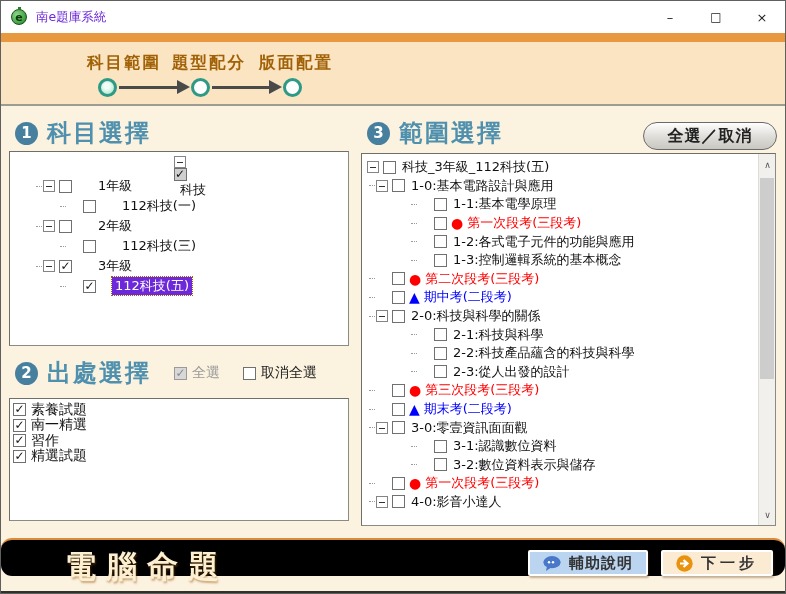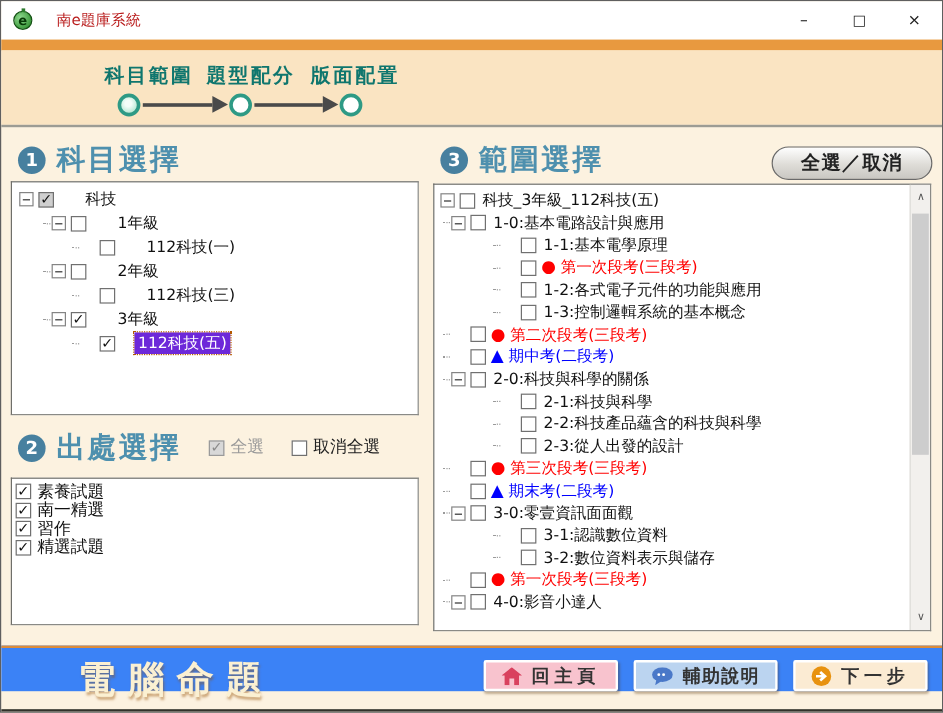--- a/index.html
+++ b/index.html
@@ -8,32 +8,32 @@
             border:1px solid #5f5f5f; overflow:hidden; }
 
   
   .titlebar { position:absolute; top:0; left:0; width:100%; height:32px; background:#ffffff;
               display:flex; align-items:center; }
   .appicon { position:relative; width:16px; height:16px; margin-left:10px; border-radius:50%;
              background:radial-gradient(circle at 35% 35%, #8fd98f, #3f9c3f 70%, #1f6b1f);
              border:1px solid #145214; color:#073a07; font-size:11px; font-weight:bold;
              display:flex; align-items:center; justify-content:center; }
   .appicon::before { content:""; position:absolute; top:-3px; left:6px; width:3px; height:3px; background:#2c7a2c; }
-  .apptitle { margin-left:20px; font-size:12.5px; color:#b91c1c; }
+  .apptitle { margin-left:9px; font-size:12.5px; color:#6d28d9; }
   .wincontrols { margin-left:auto; display:flex; height:100%; }
   .winbtn { width:46px; height:100%; display:flex; align-items:center; justify-content:center;
             font-size:13px; color:#222; cursor:default; }
   .winbtn.max { font-size:12px; }
 
   
   .orange-strip { position:absolute; top:32px; left:0; width:100%; height:9px; background:#E8993F; }
   .stepband { position:absolute; top:41px; left:0; width:100%; height:62px; background:#FAE4C2; }
   .band-divider { position:absolute; top:103px; left:0; width:100%; height:2px; background:#9c9c94; }
 
-  .step-label { position:absolute; top:10px; font-size:16.5px; font-weight:bold; color:#0f766e; letter-spacing:2px; }
+  .step-label { position:absolute; top:10px; font-size:16.5px; font-weight:bold; color:#a16207; letter-spacing:2px; }
   .step-circle { position:absolute; top:36px; width:19px; height:19px; border-radius:50%;
                  border:3px solid #2E9A85; background:#fff; }
   .step-circle.active { background:radial-gradient(circle at 45% 40%, #f4fdf8 25%, #9fe0c6 95%); }
   .step-line { position:absolute; height:3px; background:#4a4a4a; top:44px; }
   .step-arrowhead { position:absolute; top:38px; width:0; height:0;
                     border-top:7px solid transparent; border-bottom:7px solid transparent;
                     border-left:13px solid #4a4a4a; }
 
   
   .pheader { position:absolute; display:flex; align-items:center; gap:9px; }
@@ -50,21 +50,21 @@
   
   .whitebox { position:absolute; background:#fff; border:1px solid #8a8a86;
               border-top-color:#6f6f6a; border-left-color:#6f6f6a; }
 
   
   .tree { padding-top:4px; font-size:13px; color:#111; }
   .trow { display:flex; align-items:center; }
   .p1tree .trow { height:20px; }
   .p3tree .trow { height:18.6px; }
   .trow.level-1::before, .trow.level-2::before { content:""; width:6px; border-top:1px dotted #9a9a9a; margin-right:1px; }
-  .p1tree .level-0 { padding-left:6px; }
+  .p1tree .level-0 { padding-left:6px;flex-direction:column; }
   .p1tree .level-1 { padding-left:26px; }
   .p1tree .level-2 { padding-left:50px; }
   .p3tree .level-0 { padding-left:4px; }
   .p3tree .level-1 { padding-left:6px; }
   .p3tree .level-2 { padding-left:48px; }
 
   .expand { position:relative; width:12px; height:12px; border:1px solid #848484; background:#fff;
             margin-right:4px; flex:none; visibility:hidden; }
   .expand.expand-true { visibility:visible; }
   .expand::after { content:""; position:absolute; left:2px; right:2px; top:5px; height:1px; background:#333; }
@@ -94,22 +94,22 @@
                 font-family:inherit; letter-spacing:1px; }
   .p3tree { position:absolute; left:1px; top:0; width:460px; height:371px; overflow:hidden; }
   .scrollbar { position:absolute; top:0; right:0; width:17px; height:371px; background:#f2f0ed; border-left:1px solid #dcdcd8; }
   .scroll-arrow { position:absolute; left:0; width:17px; height:17px; display:flex; align-items:center;
                   justify-content:center; font-size:9px; color:#555; }
   .scroll-arrow.up { top:2px; }
   .scroll-arrow.down { bottom:2px; }
   .scroll-thumb { position:absolute; left:1px; width:14px; top:24px; height:201px; background:#cdcdcd; }
 
   
-  .footer { position:absolute; top:537px; left:0; width:100%; height:38px; background:#3b82f6;
-            border-top:2px solid #DB8C3B; }
+  .footer { position:absolute; top:537px; left:0; width:100%; height:38px; background:#000000;
+            border-top:2px solid #DB8C3B;border-radius:11px; }
   .brand { position:absolute; left:64px; top:6px; font-size:31px; font-weight:bold; color:#FBF0D2;
            letter-spacing:10px; text-shadow:1px 2px 2px rgba(150,80,0,.45); }
   .fbuttons { position:absolute; right:12px; top:10px; display:flex; gap:13px; }
   .fbtn { display:flex; align-items:center; gap:8px; height:26px; padding:0 13px; border:2px solid #fff;
           border-radius:2px; box-shadow:1px 2px 2px rgba(90,50,0,.35); font-size:15px; font-weight:bold;
           color:#333; font-family:inherit; }
   .fbtn.home { background:#F8C3CE; letter-spacing:4px; }
   .fbtn.help { background:#BBD4F0; letter-spacing:1px; }
   .fbtn.next { background:#FBEBD3; letter-spacing:4px; }
   .darkstrip { position:absolute; top:590px; left:0; width:100%; height:4px; background:#31312a; }
@@ -381,26 +381,20 @@
     <div class="scrollbar">
       <div class="scroll-arrow up">∧</div>
       <div class="scroll-thumb"></div>
       <div class="scroll-arrow down">∨</div>
     </div>
   </div>
 
   <div class="footer">
     <div class="brand">電腦命題</div>
     <div class="fbuttons">
-      <button class="fbtn home">
-        <svg width="17" height="15" viewBox="0 0 17 15">
-          <path d="M8.5 0 L17 7 L14.5 7 L14.5 15 L10.5 15 L10.5 9.5 L6.5 9.5 L6.5 15 L2.5 15 L2.5 7 L0 7 Z" fill="#D9415E"></path>
-        </svg>
-        <span>回主頁</span>
-      </button>
       <button class="fbtn help">
         <svg width="18" height="15" viewBox="0 0 18 15">
           <ellipse cx="9" cy="6.2" rx="8.6" ry="6.1" fill="#4A78C8"></ellipse>
           <path d="M4 10 L3 15 L9 11 Z" fill="#4A78C8"></path>
           <circle cx="6" cy="6.2" r="1.2" fill="#fff"></circle>
           <circle cx="10" cy="6.2" r="1.2" fill="#fff"></circle>
         </svg>
         <span>輔助說明</span>
       </button>
       <button class="fbtn next">

